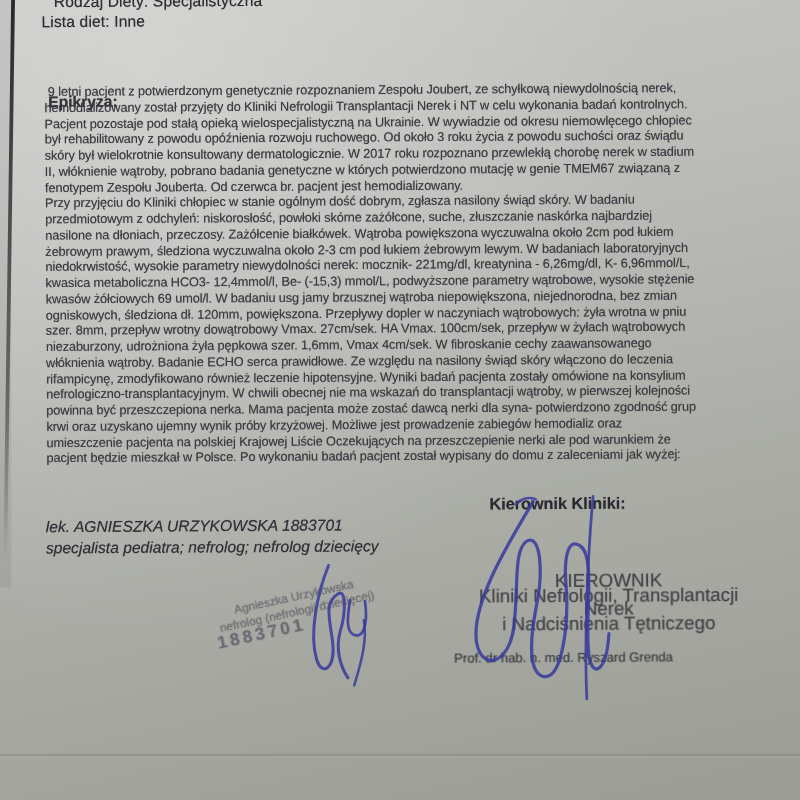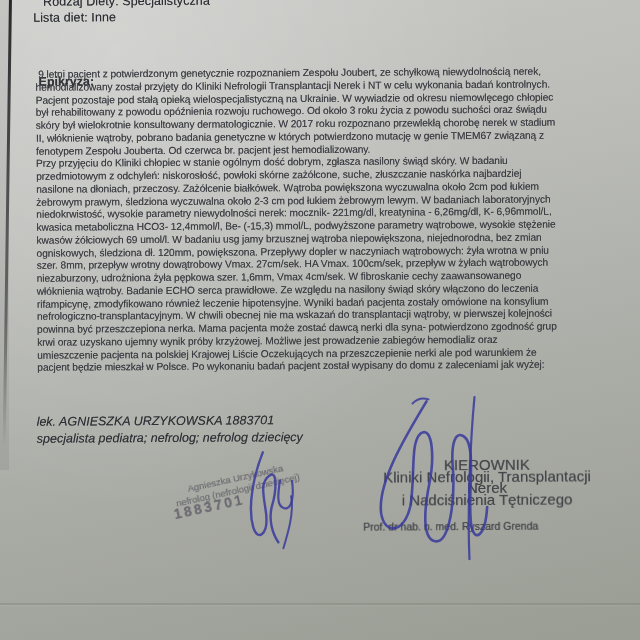--- a/index.html
+++ b/index.html
@@ -83,20 +83,21 @@
 szer. 8mm, przepływ wrotny dowątrobowy Vmax. 27cm/sek. HA Vmax. 100cm/sek, przepływ w żyłach wątrobowych
 niezaburzony, udrożniona żyła pępkowa szer. 1,6mm, Vmax 4cm/sek. W fibroskanie cechy zaawansowanego
 włóknienia wątroby. Badanie ECHO serca prawidłowe. Ze względu na nasilony świąd skóry włączono do leczenia
 rifampicynę, zmodyfikowano również leczenie hipotensyjne. Wyniki badań pacjenta zostały omówione na konsylium
 nefrologiczno-transplantacyjnym. W chwili obecnej nie ma wskazań do transplantacji wątroby, w pierwszej kolejności
 powinna być przeszczepiona nerka. Mama pacjenta może zostać dawcą nerki dla syna- potwierdzono zgodność grup
 krwi oraz uzyskano ujemny wynik próby krzyżowej. Możliwe jest prowadzenie zabiegów hemodializ oraz
 umieszczenie pacjenta na polskiej Krajowej Liście Oczekujących na przeszczepienie nerki ale pod warunkiem że
 pacjent będzie mieszkał w Polsce. Po wykonaniu badań pacjent został wypisany do domu z zaleceniami jak wyżej:</div>
 
+    <div class="txt h-bold" style="left:391px;top:396px;">Kierownik Kliniki:</div>
 
     <div class="txt italic-line" style="left:36px;top:413px;">lek. AGNIESZKA URZYKOWSKA 1883701</div>
     <div class="txt italic-line" style="left:36px;top:430px;">specjalista pediatra; nefrolog; nefrolog dziecięcy</div>
 
     <div class="txt stamp-doctor">Agnieszka Urzykowska
 nefrolog (nefrologii dziecięcej)</div>
     <div class="txt stamp-doctor-num">1883701</div>
 
     <div class="txt stamp-head">KIEROWNIK
 Kliniki Nefrologii, Transplantacji Nerek

